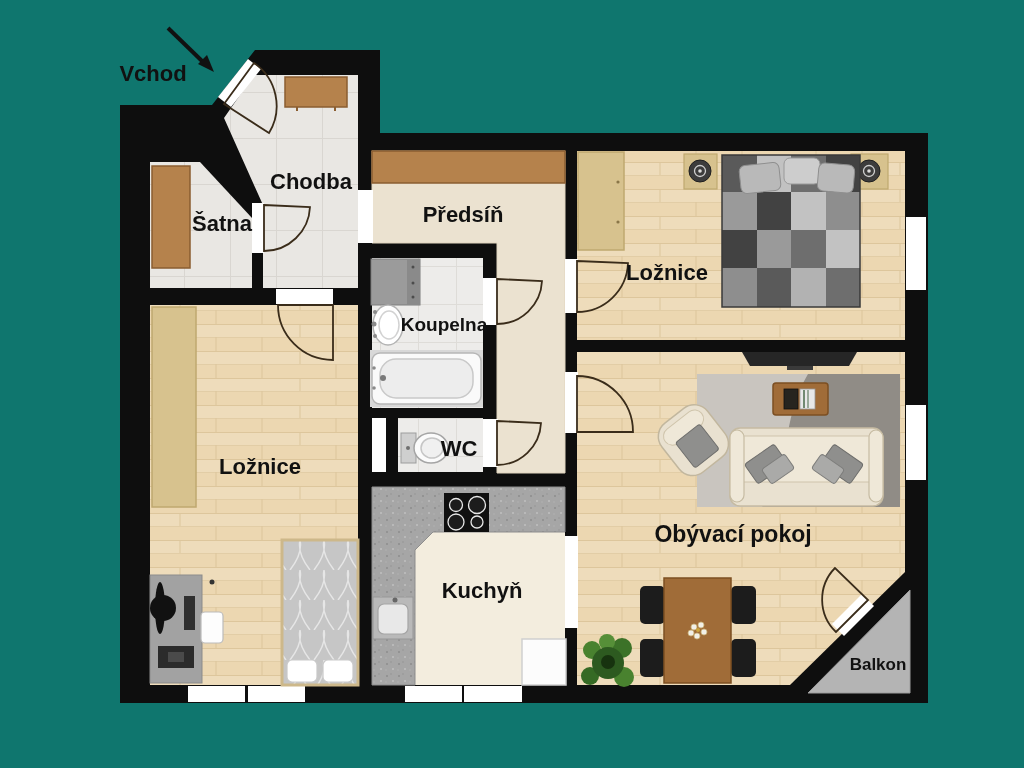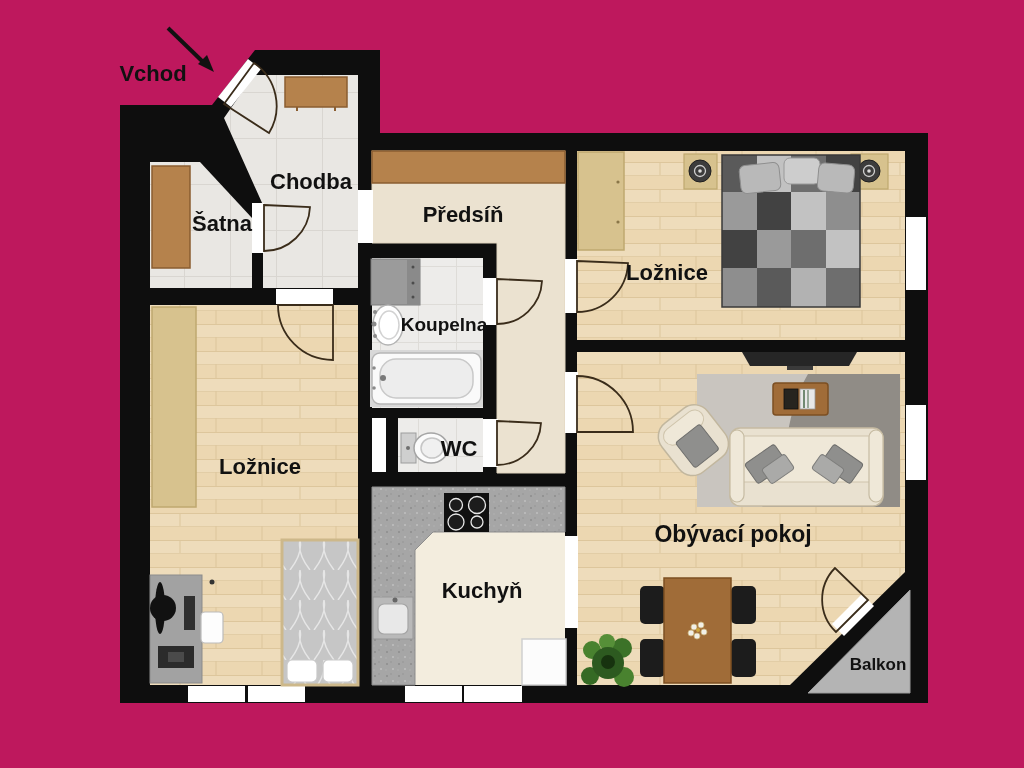--- a/index.html
+++ b/index.html
@@ -1,16 +1,16 @@
 <!DOCTYPE html>
 <html><head>
 <meta charset="utf-8">
 <style>
   html,body{margin:0;padding:0;background:#ffffff;}
-  .stage{width:1024px;height:768px;position:relative;background:#be185d;overflow:hidden;}
+  .stage{width:1024px;height:768px;position:relative;background:#0f766e;overflow:hidden;}
   svg{display:block;}
   text{font-family:"Liberation Sans","DejaVu Sans",sans-serif;font-weight:700;fill:#111;}
   .room-label{font-size:22px;}
   .room-label-sm{font-size:19px;}
   .room-label-xs{font-size:17px;}
   .room-label-lg{font-size:23px;}
 </style>
 </head>
 <body>
 

